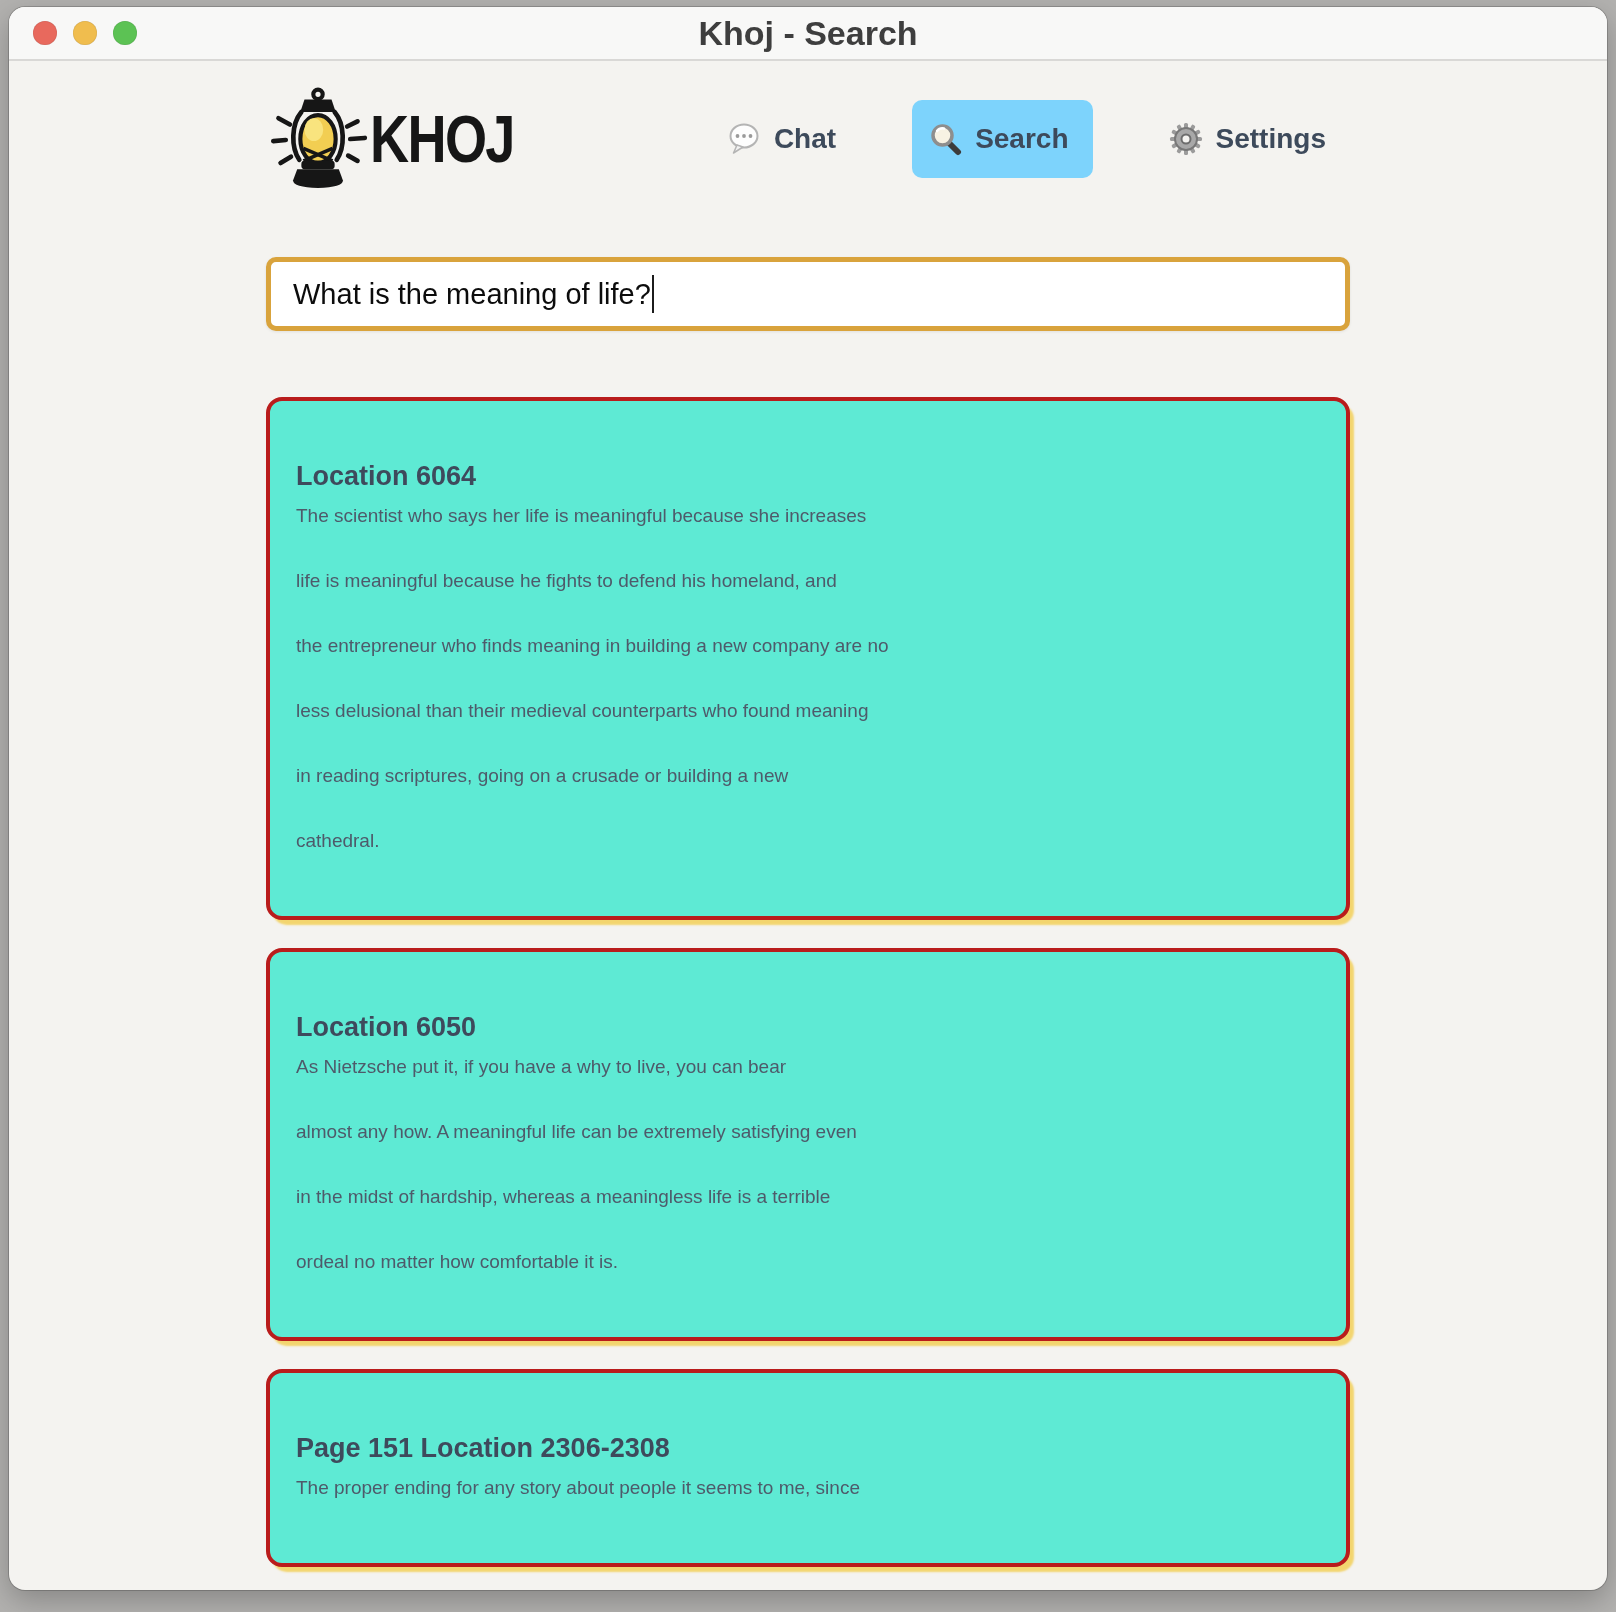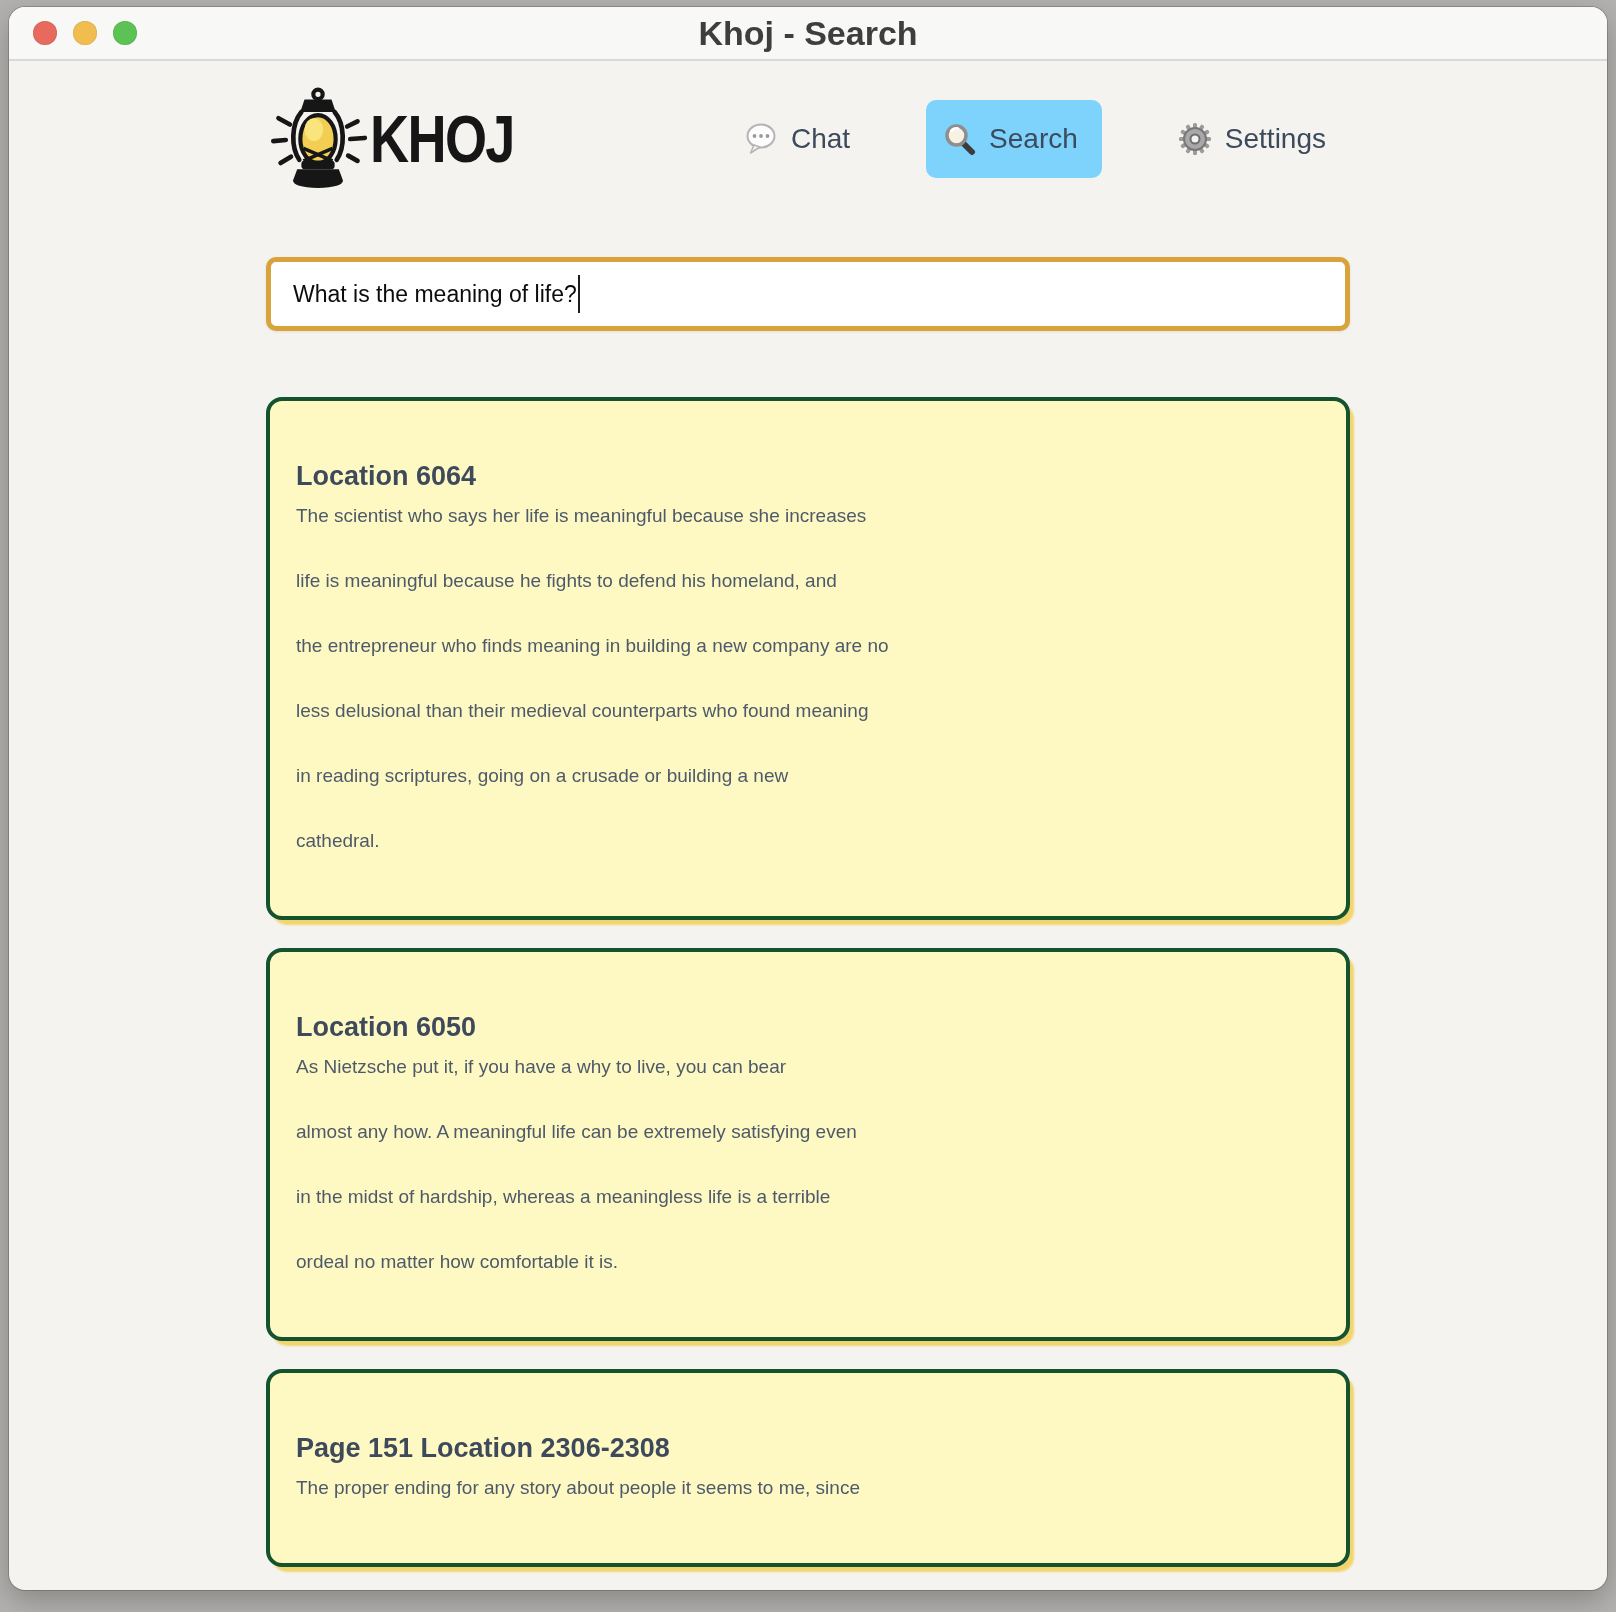--- a/index.html
+++ b/index.html
@@ -62,21 +62,21 @@
   .logo svg { display: block; }
   .logo-text {
     font-size: 66px;
     font-weight: 800;
     letter-spacing: -2px;
     color: #161616;
     transform: scaleX(.82);
     transform-origin: left center;
     line-height: 1;
   }
-  .nav { display: flex; align-items: center; gap: 52px; }
+  .nav { display: flex; align-items: center; gap: 52px; font-weight: bold; }
   .nav-item {
     display: flex; align-items: center; gap: 13px;
     font-size: 28px; color: #3d4a5b;
     padding: 22px 24px;
     border-radius: 10px;
     cursor: pointer;
     white-space: nowrap;
   }
   .nav-item.active { background: #7dd3fc; padding-left: 16px; }
   .nav-item svg { display: block; }
@@ -86,34 +86,34 @@
     height: 64px;
     background: #ffffff;
     border: 5px solid #d9a33c;
     border-radius: 10px;
     display: flex;
     align-items: center;
     padding: 0 22px;
     box-shadow: 0 1px 3px rgba(0,0,0,.08);
   }
   .search-text {
-    font-size: 23px; color: #0c0c0c;
+    font-size: 29px; color: #0c0c0c;
     white-space: pre;
   }
   .caret {
     display: inline-block;
     width: 2px; height: 38px;
     background: #1c1c1c;
     margin-left: 1px;
   }
   
   .results { margin-top: 66px; }
   .result-card {
-    background: #fef9c3;
-    border: 4px solid #14532d;
+    background: #5eead4;
+    border: 4px solid #b91c1c;
     border-radius: 16px;
     box-shadow: 5px 6px 2px -1px #f3d56f;
     padding: 56px 26px;
     margin-bottom: 28px;
   }
   .result-card h3 {
     margin: 0;
     font-size: 27px;
     line-height: 39px;
     font-weight: bold;

